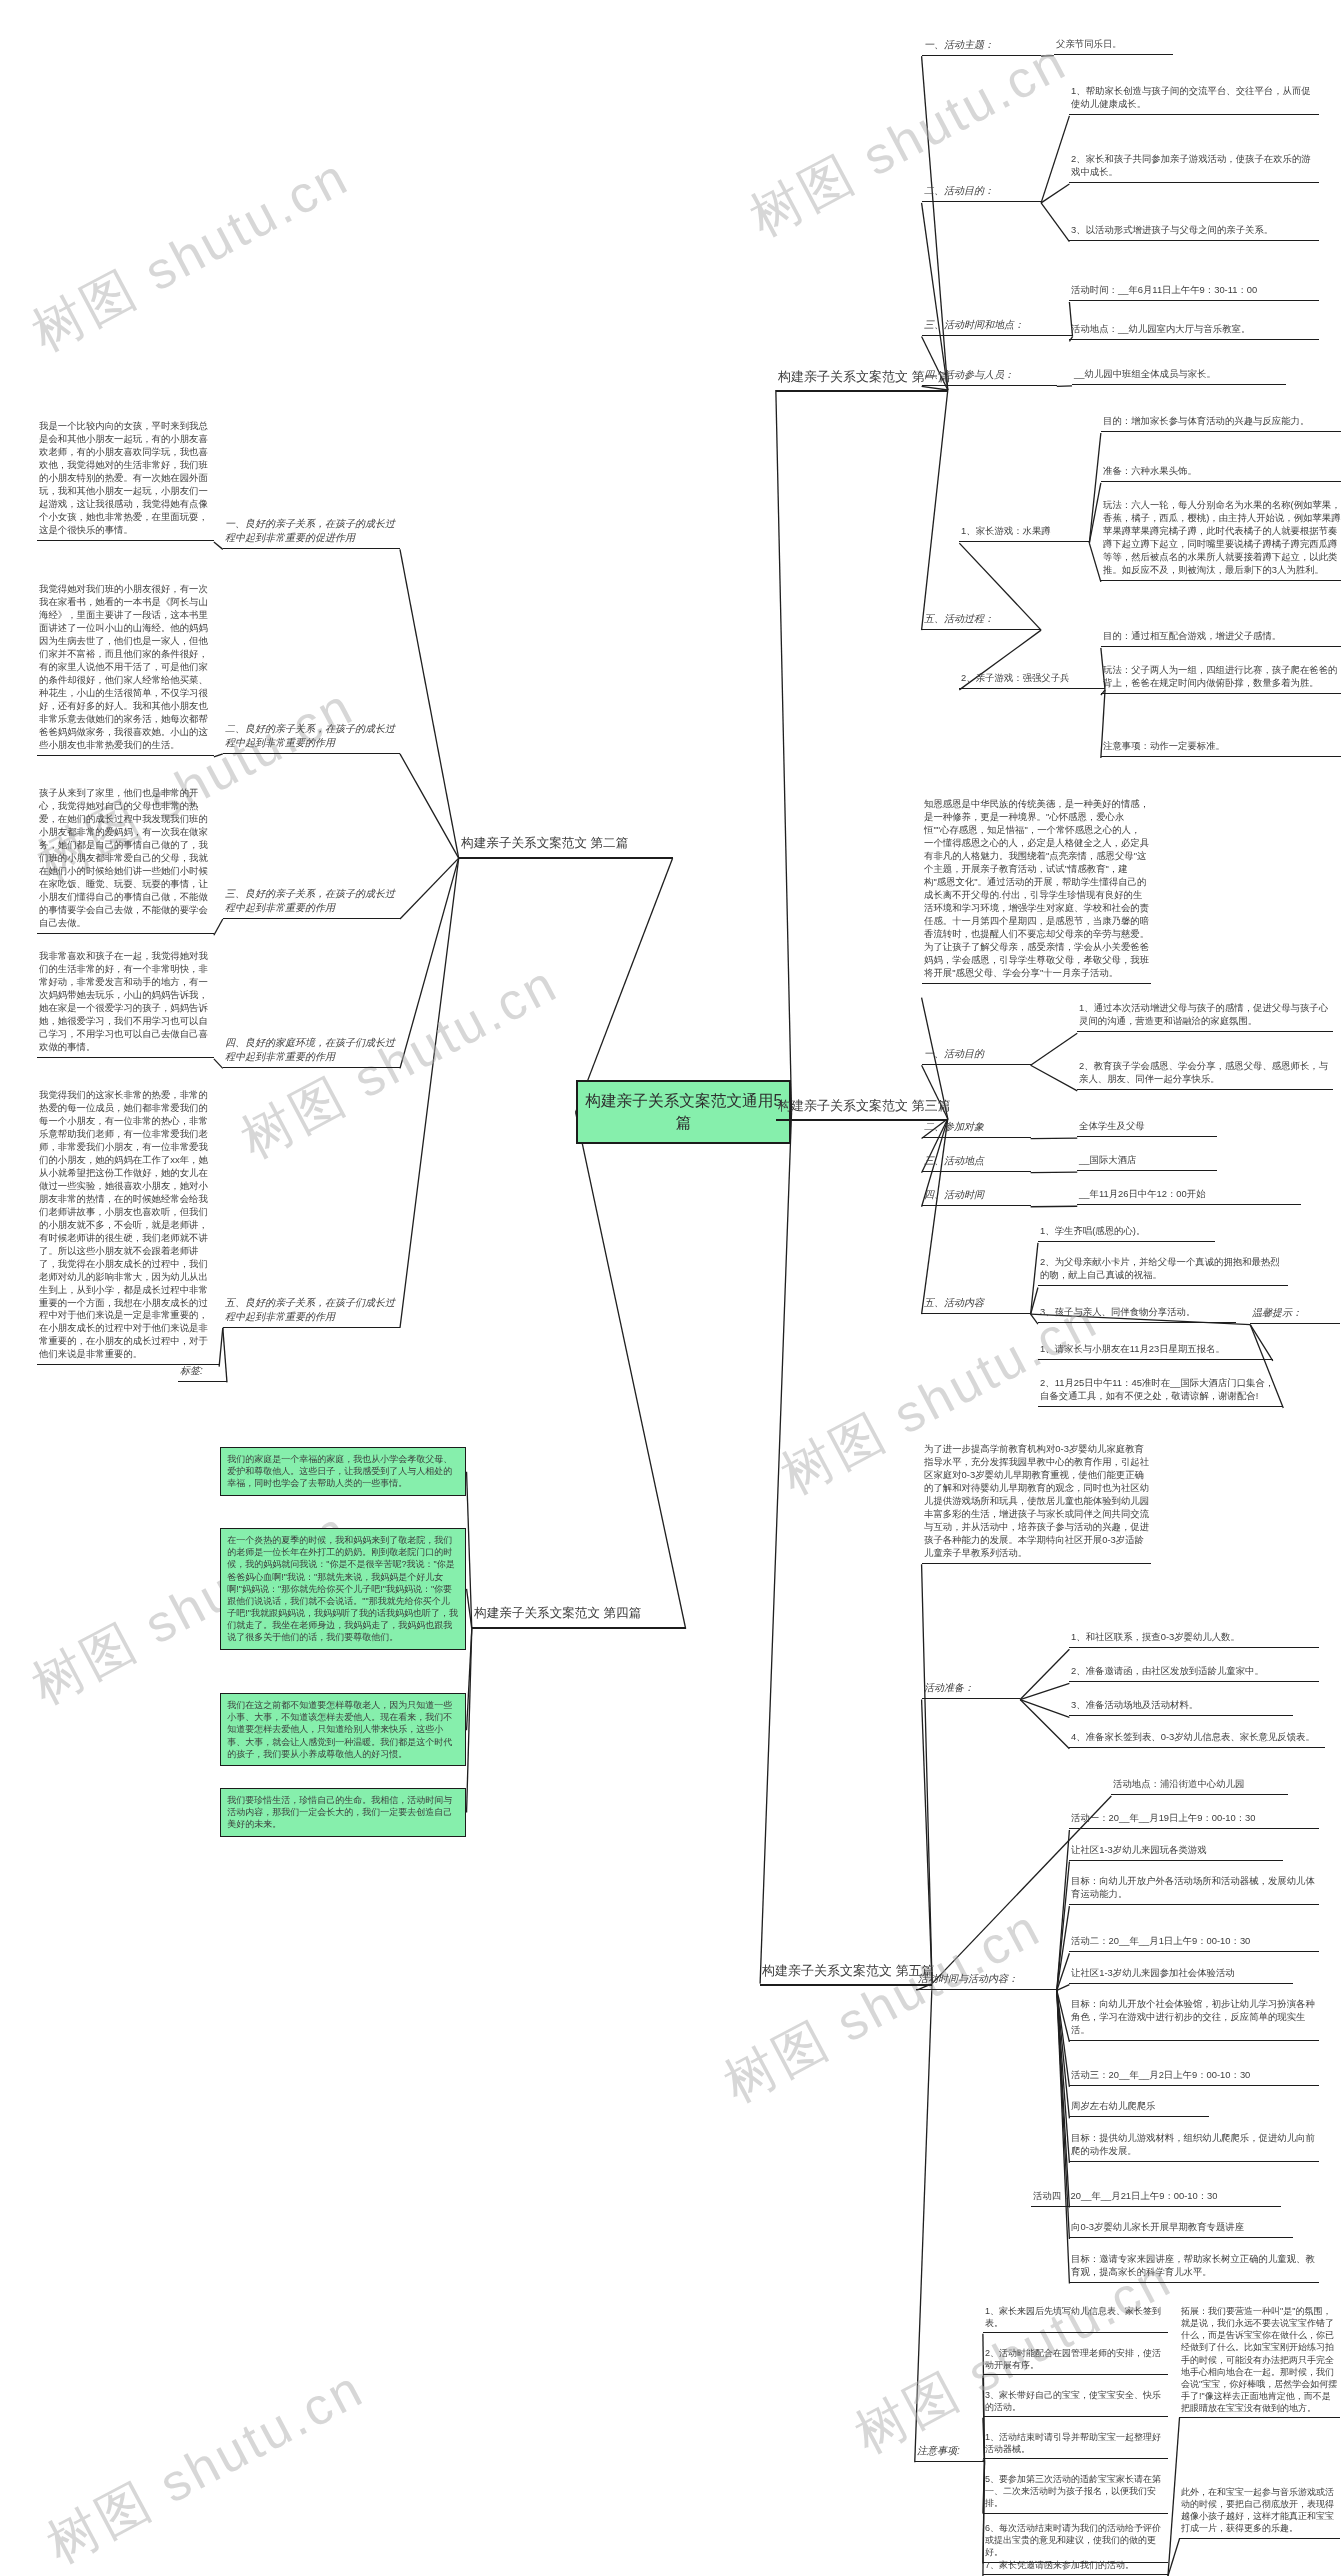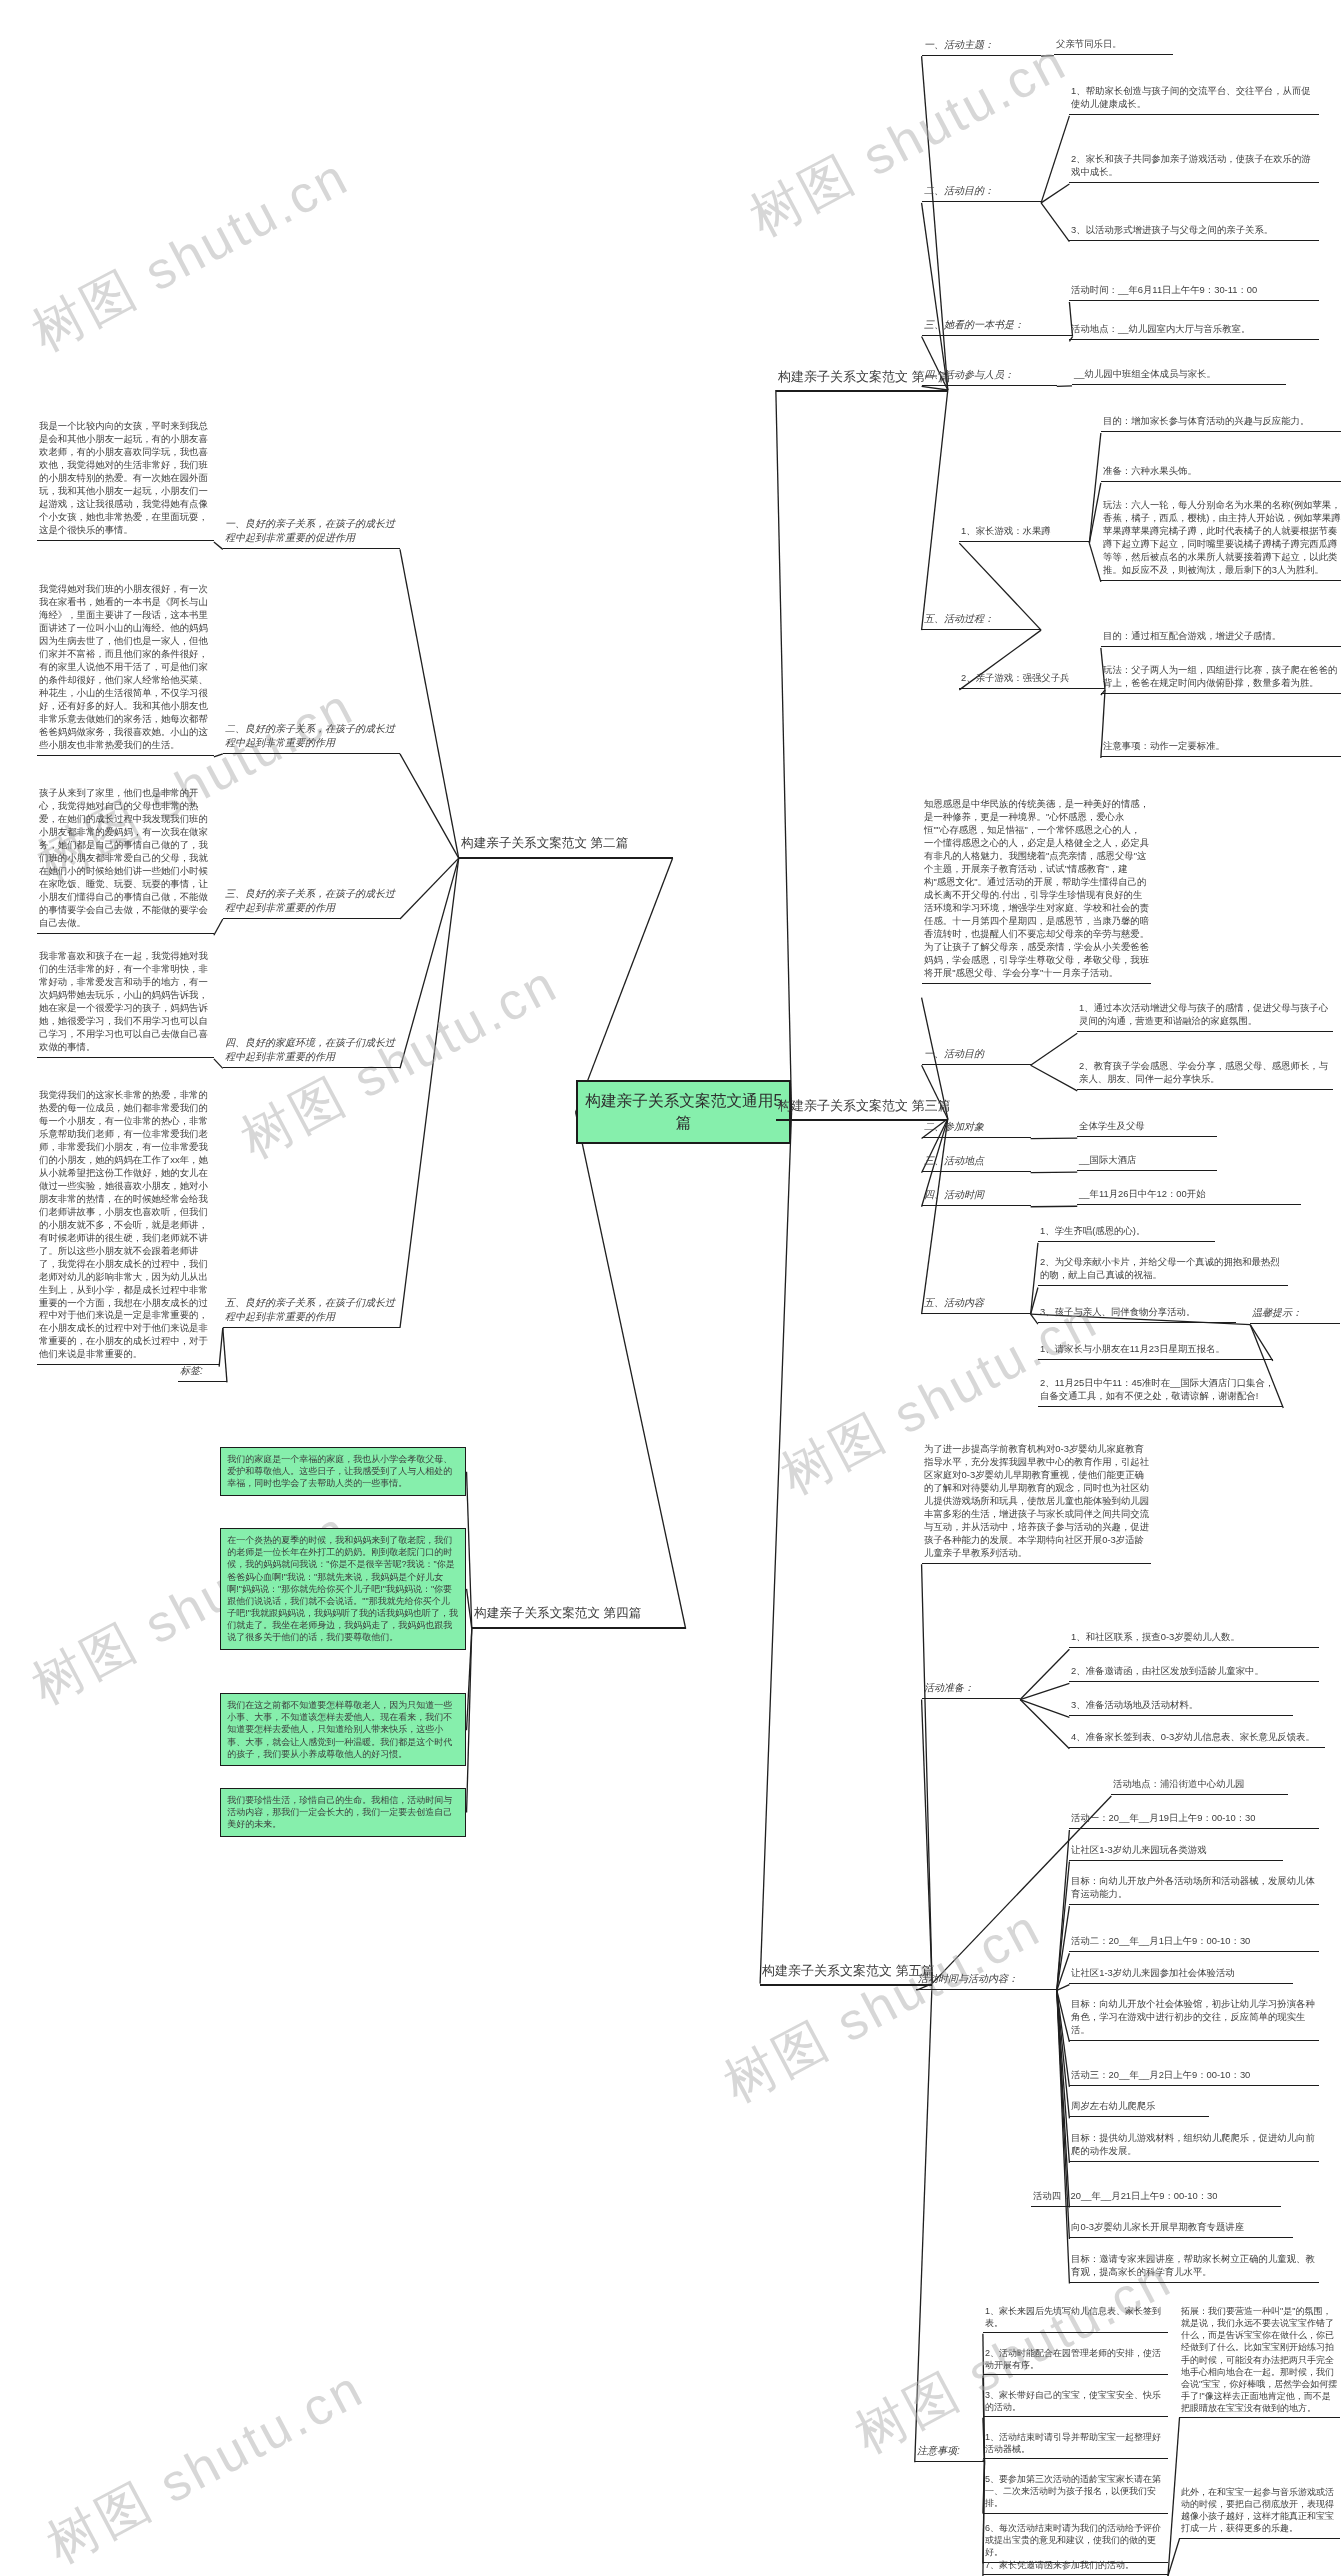--- a/index.html
+++ b/index.html
@@ -127,21 +127,21 @@
 
 <div class="nd lab" id="p1-theme-label" style="left:922px;top:37px;width:115px">一、活动主题：</div>
 <div class="nd" id="p1-theme-value" style="left:1054px;top:37px;width:115px">父亲节同乐日。</div>
 
 <div class="nd" id="p1-pi0" style="left:1069px;top:84px;width:246px">1、帮助家长创造与孩子间的交流平台、交往平台，从而促使幼儿健康成长。</div>
 <div class="nd" id="p1-pi1" style="left:1069px;top:152px;width:246px">2、家长和孩子共同参加亲子游戏活动，使孩子在欢乐的游戏中成长。</div>
 <div class="nd lab" id="p1-purpose-label" style="left:922px;top:183px;width:115px">二、活动目的：</div>
 <div class="nd" id="p1-pi2" style="left:1069px;top:223px;width:246px">3、以活动形式增进孩子与父母之间的亲子关系。</div>
 
 <div class="nd" id="p1-time" style="left:1069px;top:283px;width:246px">活动时间：__年6月11日上午午9：30-11：00</div>
-<div class="nd lab" id="p1-tp-label" style="left:922px;top:317px;width:147px">三、她看的一本书是：</div>
+<div class="nd lab" id="p1-tp-label" style="left:922px;top:317px;width:147px">三、活动时间和地点：</div>
 <div class="nd" id="p1-place" style="left:1069px;top:322px;width:246px">活动地点：__幼儿园室内大厅与音乐教室。</div>
 
 <div class="nd lab" id="p1-part-label" style="left:922px;top:367px;width:131px">四、活动参与人员：</div>
 <div class="nd" id="p1-part-value" style="left:1072px;top:367px;width:210px">__幼儿园中班组全体成员与家长。</div>
 
 <div class="nd" id="p1-g1-goal" style="left:1101px;top:414px;width:241px">目的：增加家长参与体育活动的兴趣与反应能力。</div>
 <div class="nd" id="p1-g1-prep" style="left:1101px;top:464px;width:241px">准备：六种水果头饰。</div>
 <div class="nd" id="p1-g1" style="left:959px;top:524px;width:126px">1、家长游戏：水果蹲</div>
 <div class="nd" id="p1-g1-play" style="left:1101px;top:498px;width:241px">玩法：六人一轮，每人分别命名为水果的名称(例如苹果，香蕉，橘子，西瓜，樱桃)，由主持人开始说，例如苹果蹲苹果蹲苹果蹲完橘子蹲，此时代表橘子的人就要根据节奏蹲下起立蹲下起立，同时嘴里要说橘子蹲橘子蹲完西瓜蹲等等，然后被点名的水果所人就要接着蹲下起立，以此类推。如反应不及，则被淘汰，最后剩下的3人为胜利。</div>
 

